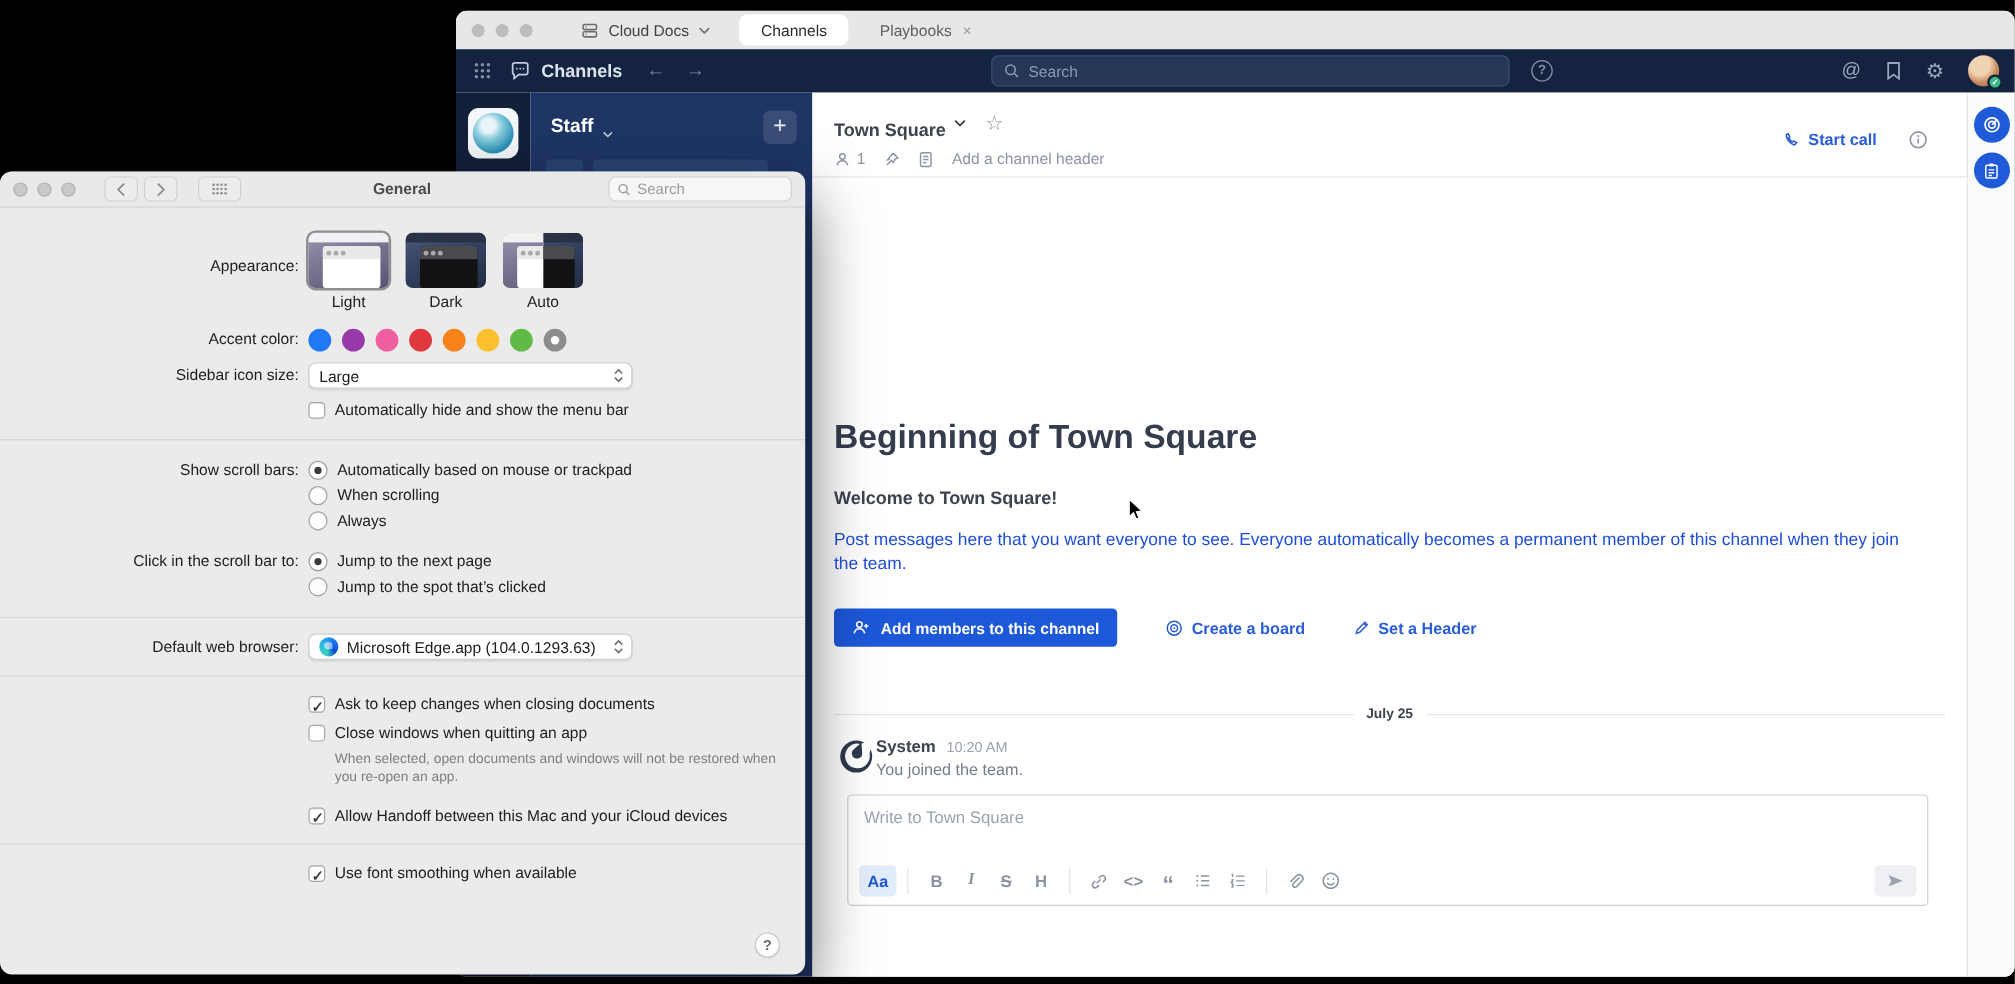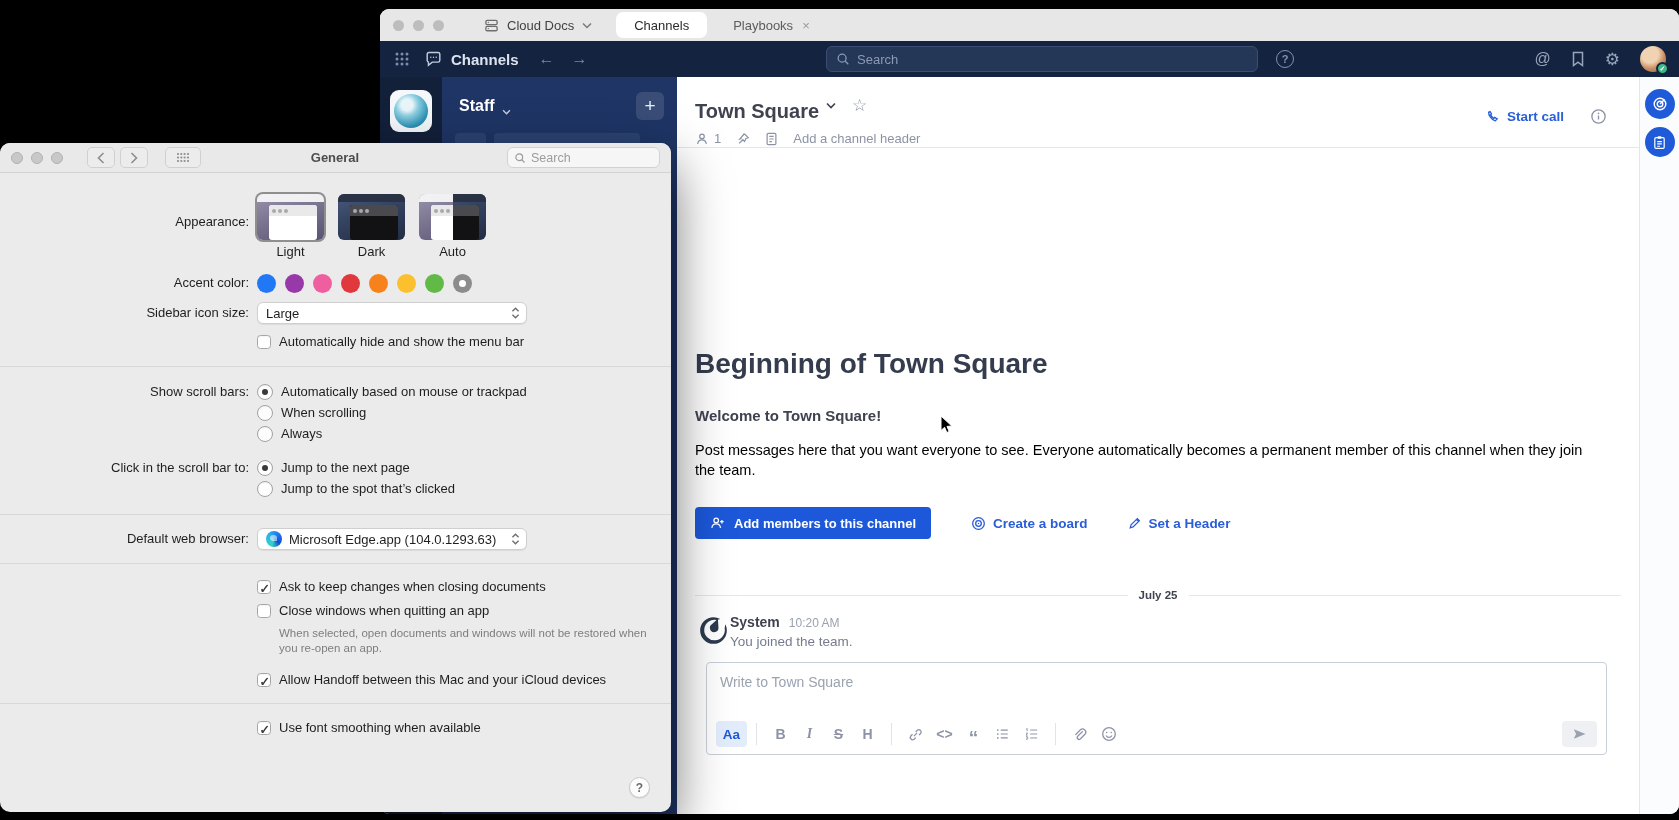--- a/index.html
+++ b/index.html
@@ -70,36 +70,36 @@
              background:rgba(255,255,255,.12); display:flex; align-items:center;
              justify-content:center; font-size:19px; font-weight:400; color:#e8edf6; }
   .sb-filters { display:flex; gap:8px; padding:13px 0 0 13px; }
   .sb-sq { width:31px; height:25px; background:#2b4474; border-radius:4px; }
   .sb-find { width:146px; height:25px; background:#2b4474; border-radius:4px; }
 
   .channel { flex:1; display:flex; flex-direction:column; background:#fff; min-width:0; }
   .ch-header { height:71px; border-bottom:1px solid #e3e6eb; padding:11px 18px 0;
                position:relative; flex-shrink:0; }
   .ch-title-row { display:flex; align-items:center; gap:7px; }
-  .ch-title { font-size:20px; font-weight:700; color:#3f4350;margin-top:12px; }
+  .ch-title { font-size:15px; font-weight:700; color:#3f4350;margin-top:12px; }
   .ch-title-row .chev { color:#3f4350; }
   .ch-star { margin-left:9px; font-size:17px; color:#8d93a5; }
   .ch-sub { display:flex; align-items:center; margin-top:8px; color:#8d93a5;
             font-size:13px; gap:15px; }
   .ch-members { display:flex; align-items:center; gap:5px; }
   .ch-actions { position:absolute; right:32px; top:31px; display:flex;
                 align-items:center; gap:26px; }
   .start-call { display:flex; align-items:center; gap:7px; color:#2a5dd8;
                 font-size:13.5px; font-weight:600; }
   .ch-info { color:#8d93a5; }
 
   .ch-main { flex:1; padding:0 18px; overflow:hidden; position:relative; }
   .intro-title { margin-top:200px; font-size:28px; font-weight:700; color:#343c4e; }
   .welcome { margin-top:27px; font-size:15px; font-weight:700; color:#3f4350; }
-  .intro-desc { margin-top:16px; font-size:14.5px; line-height:20px; color:#000000;
+  .intro-desc { margin-top:16px; font-size:14.5px; line-height:20px; color:#1d4ed8;
                 max-width:900px; }
   .intro-actions { margin-top:27px; display:flex; align-items:center; gap:40px; }
   .btn-primary { height:32px; background:#1c58d9; color:#fff; border:none;
                  border-radius:4px; font-size:13px; font-weight:700; display:flex;
                  align-items:center; gap:9px; padding:0 15px; font-family:inherit; }
   .link-action { display:flex; align-items:center; gap:7px; color:#2a5dd8;
                  font-size:13.5px; font-weight:600; }
 
   .date-divider { margin-top:50px; display:flex; align-items:center;
                   color:#3f4350; font-size:11.5px; font-weight:700; }

